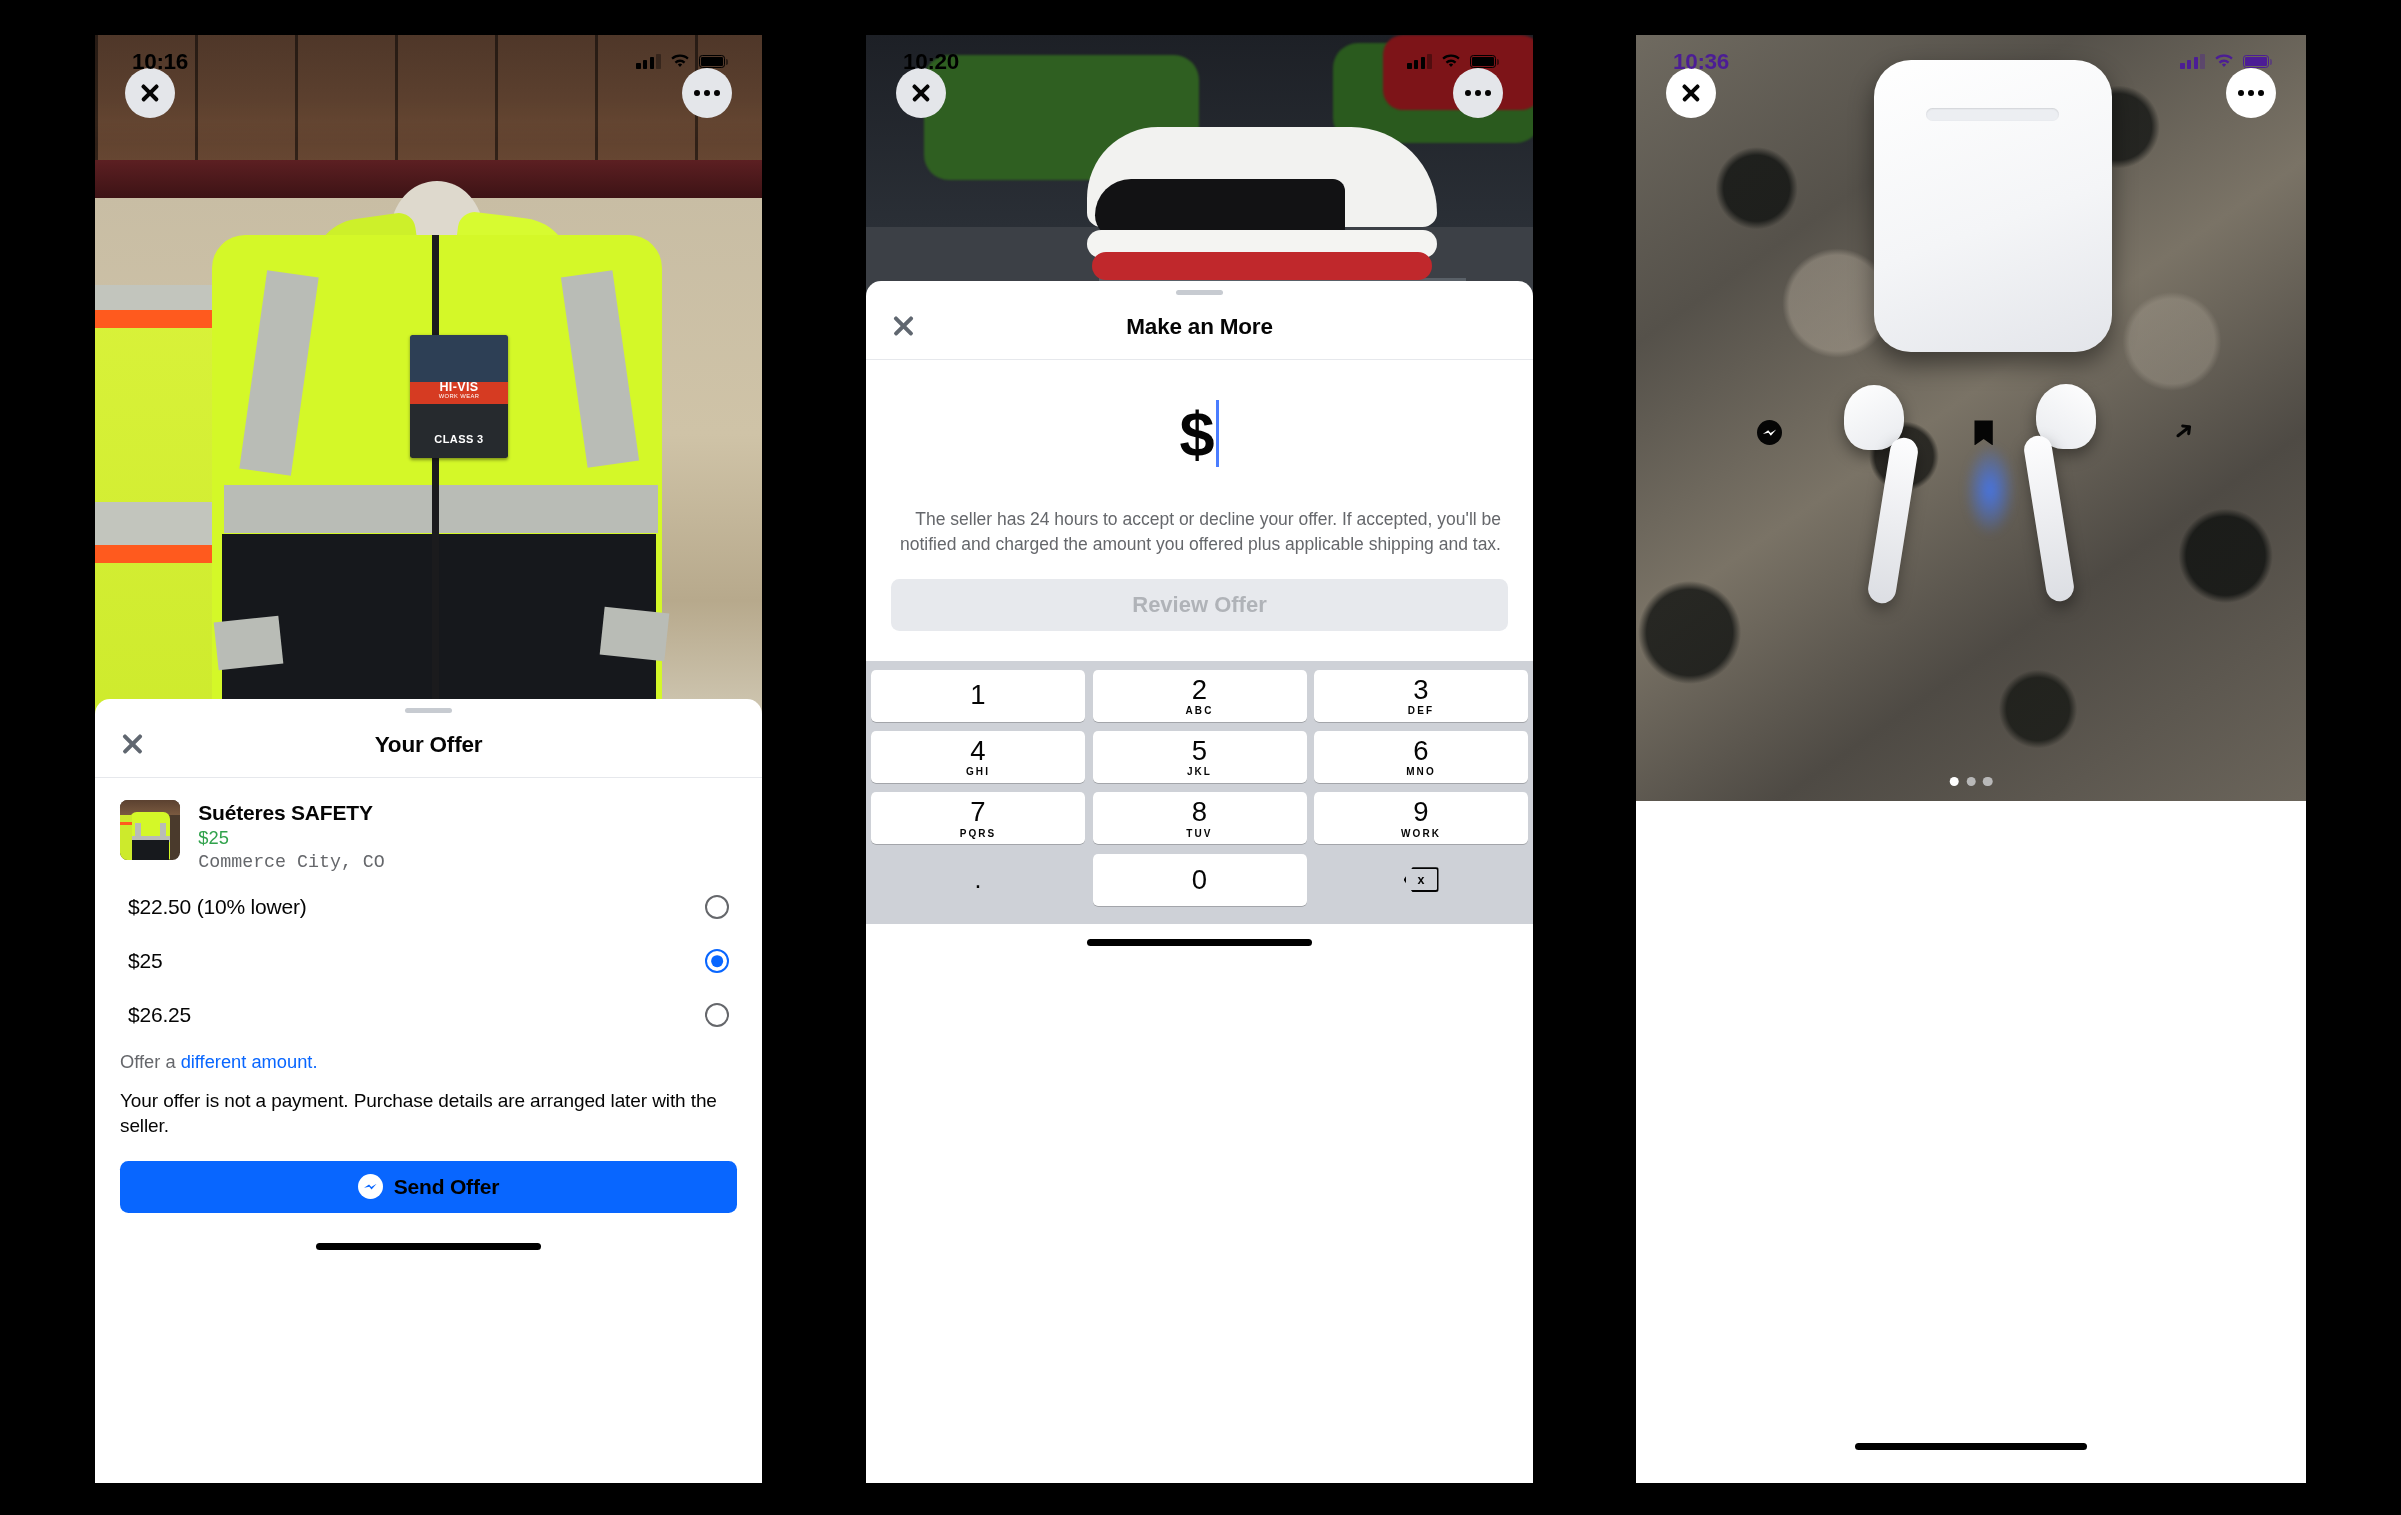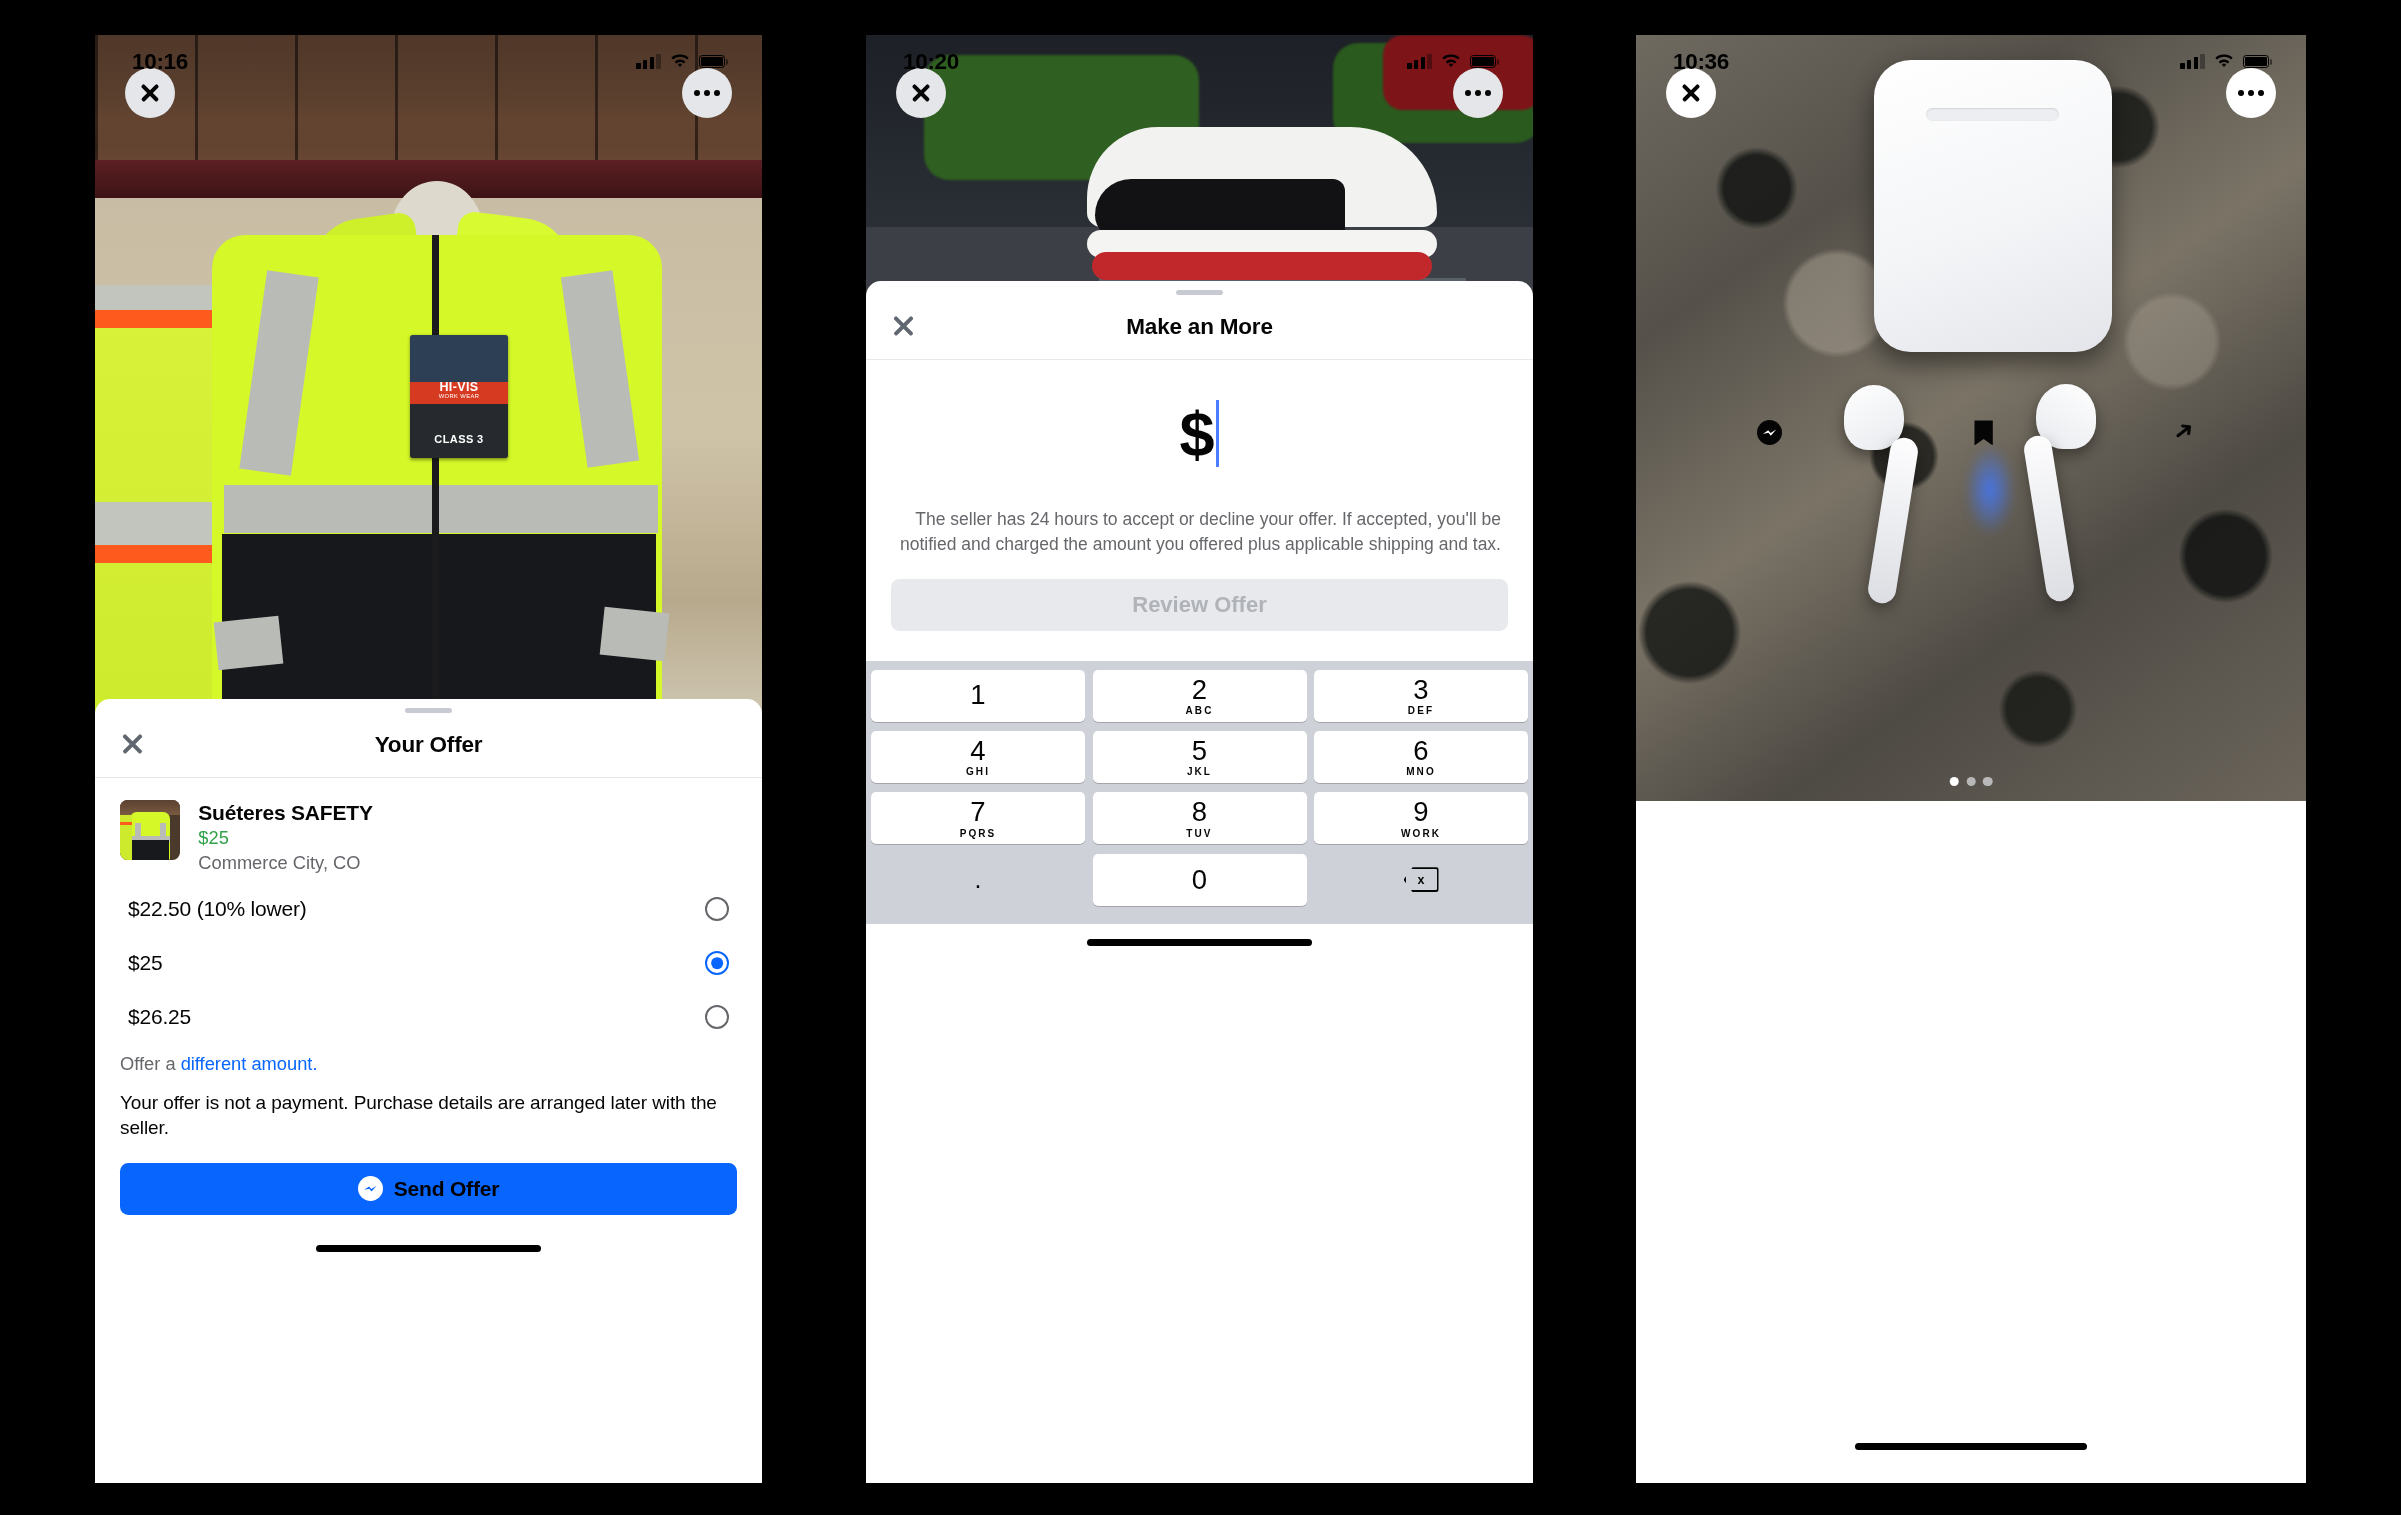--- a/index.html
+++ b/index.html
@@ -156,21 +156,21 @@
   .bars { display:flex; align-items:flex-end; gap:2.5px; height:15px; }
   .bars i { display:block; width:4.2px; border-radius:0.8px; background:currentColor; }
   .bars i:nth-child(1){height:5.8px;} .bars i:nth-child(2){height:9.2px;}
   .bars i:nth-child(3){height:12.5px;} .bars i:nth-child(4){height:15px; opacity:.35;}
   .batt { width:26px; height:13.3px; border:1.7px solid currentColor; border-radius:3.3px;
     position:relative; padding:1.3px; }
   .batt::after { content:""; position:absolute; right:-4.2px; top:3.3px; width:2.1px; height:5.8px;
     border-radius:0 1.7px 1.7px 0; background:currentColor; opacity:.5; }
   .batt i { display:block; height:100%; width:100%; background:currentColor; border-radius:1.3px; }
   .dark-sb { color:#000; }
-  .light-sb { color:#000000; }
+  .light-sb { color:#4c1d95; }
 
   
   .circ-btn { position:absolute; width:50px; height:50px; border-radius:50%;
     background:#e4e6ea; display:flex; align-items:center; justify-content:center; z-index:30;
     cursor:pointer; }
   .circ-btn.close { left:30px; top:33px; }
   .circ-btn.more  { right:30px; top:33px; }
   .circ-btn.white { background:#fff; }
   .x-glyph { position:relative; width:22px; height:22px; }
   .x-glyph::before, .x-glyph::after { content:""; position:absolute; left:0; top:9.2px;
@@ -204,21 +204,21 @@
     border-radius:6.7px 6.7px 1.7px 1.7px; }
   .it-black { position:absolute; left:11.7px; top:40px; width:37px; height:20px; background:#17191d; }
   .it-g1 { position:absolute; left:15px; top:23px; width:5.8px; height:18.3px; background:#b9bcb6; }
   .it-g2 { position:absolute; left:40px; top:23px; width:5.8px; height:18.3px; background:#b9bcb6; }
   .it-g3 { position:absolute; left:10px; top:36px; width:40px; height:5.8px; background:#b9bcb6; }
   .it-vest { position:absolute; left:0; top:15px; width:11.7px; height:45px; background:#cdea2c; }
   .it-vo { position:absolute; left:0; top:22px; width:11.7px; height:3.3px; background:#ff5a1e; }
   .item-meta { display:flex; flex-direction:column; gap:2.5px; padding-top:0.8px; }
   .item-title { font-size:21px; font-weight:bold; color:#050505; letter-spacing:-0.2px; }
   .item-price { font-size:18.3px; color:#31a24c; }
-  .item-loc { font-size:18.3px; color:#65676b; }
+  .item-loc { font-size:18.3px; color:#65676b;font-family:Liberation Mono, monospace; }
 
   .opt-row { display:flex; align-items:center; justify-content:space-between;
     padding:15px 33px; cursor:pointer; }
   .opt-label { font-size:21px; color:#050505; letter-spacing:-0.2px; }
   .radio { width:24px; height:24px; border-radius:50%; border:2.2px solid #65676b; flex:none; }
   .radio.on { border-color:#0866ff; border-width:2.5px; position:relative; }
   .radio.on::after { content:""; position:absolute; left:50%; top:50%;
     transform:translate(-50%,-50%); width:11.7px; height:11.7px; border-radius:50%; background:#0866ff; }
 
   .diff-line { padding:8.3px 25px 3.3px; font-size:18.3px; color:#65676b; }

